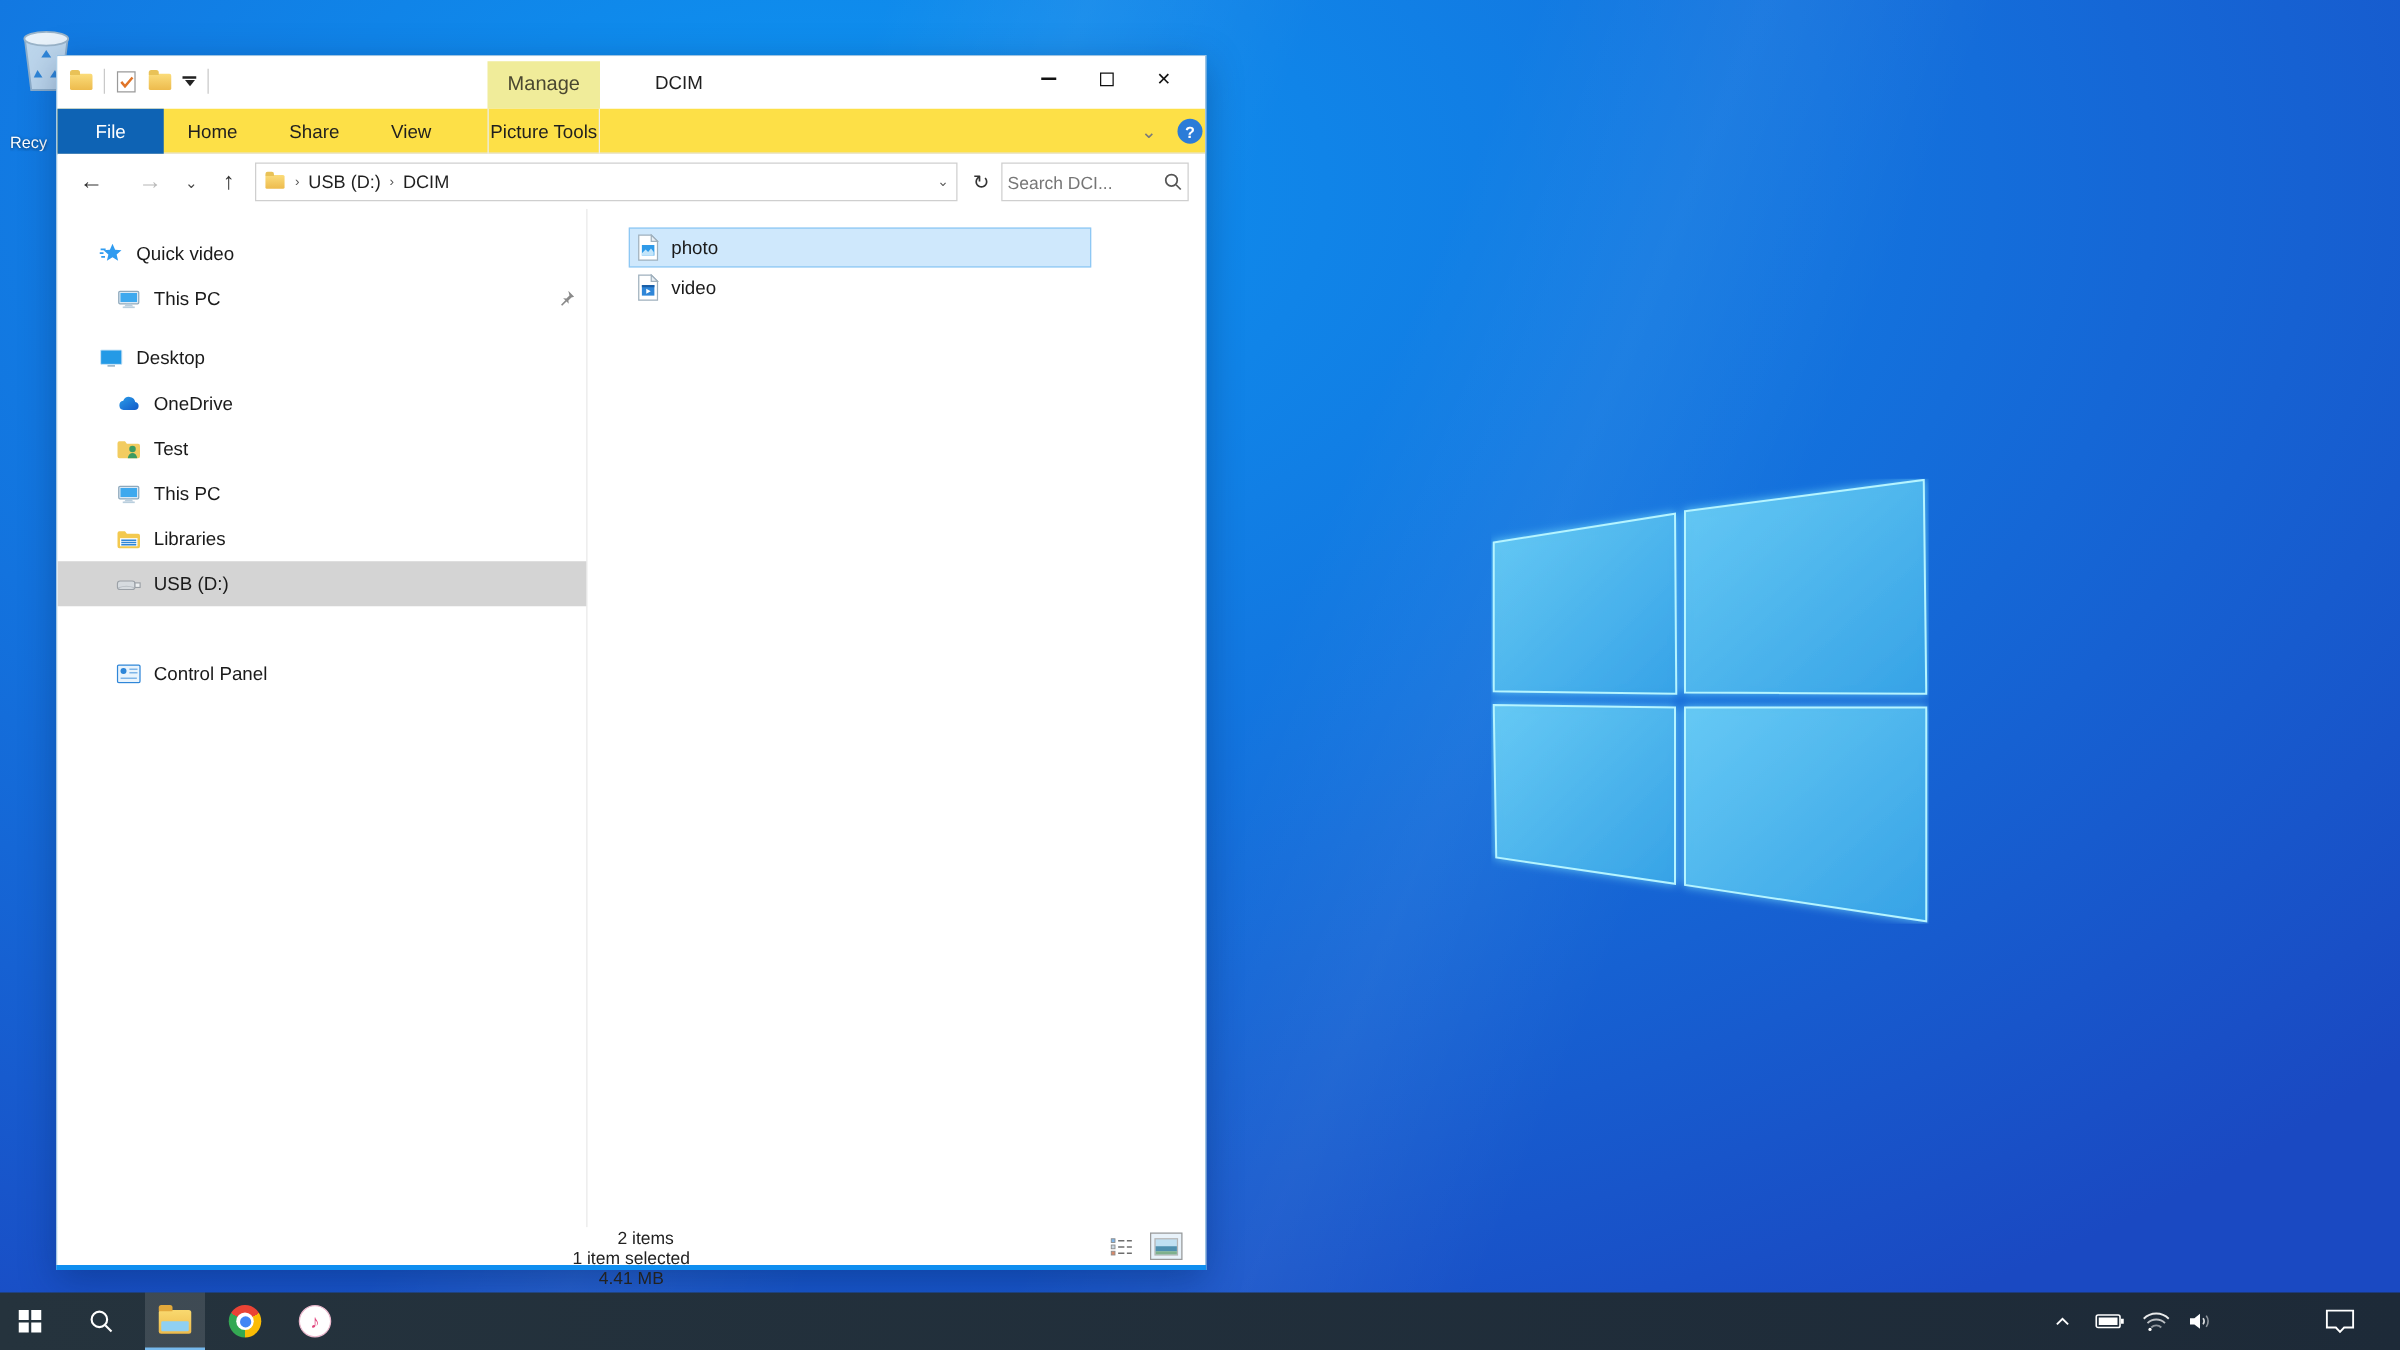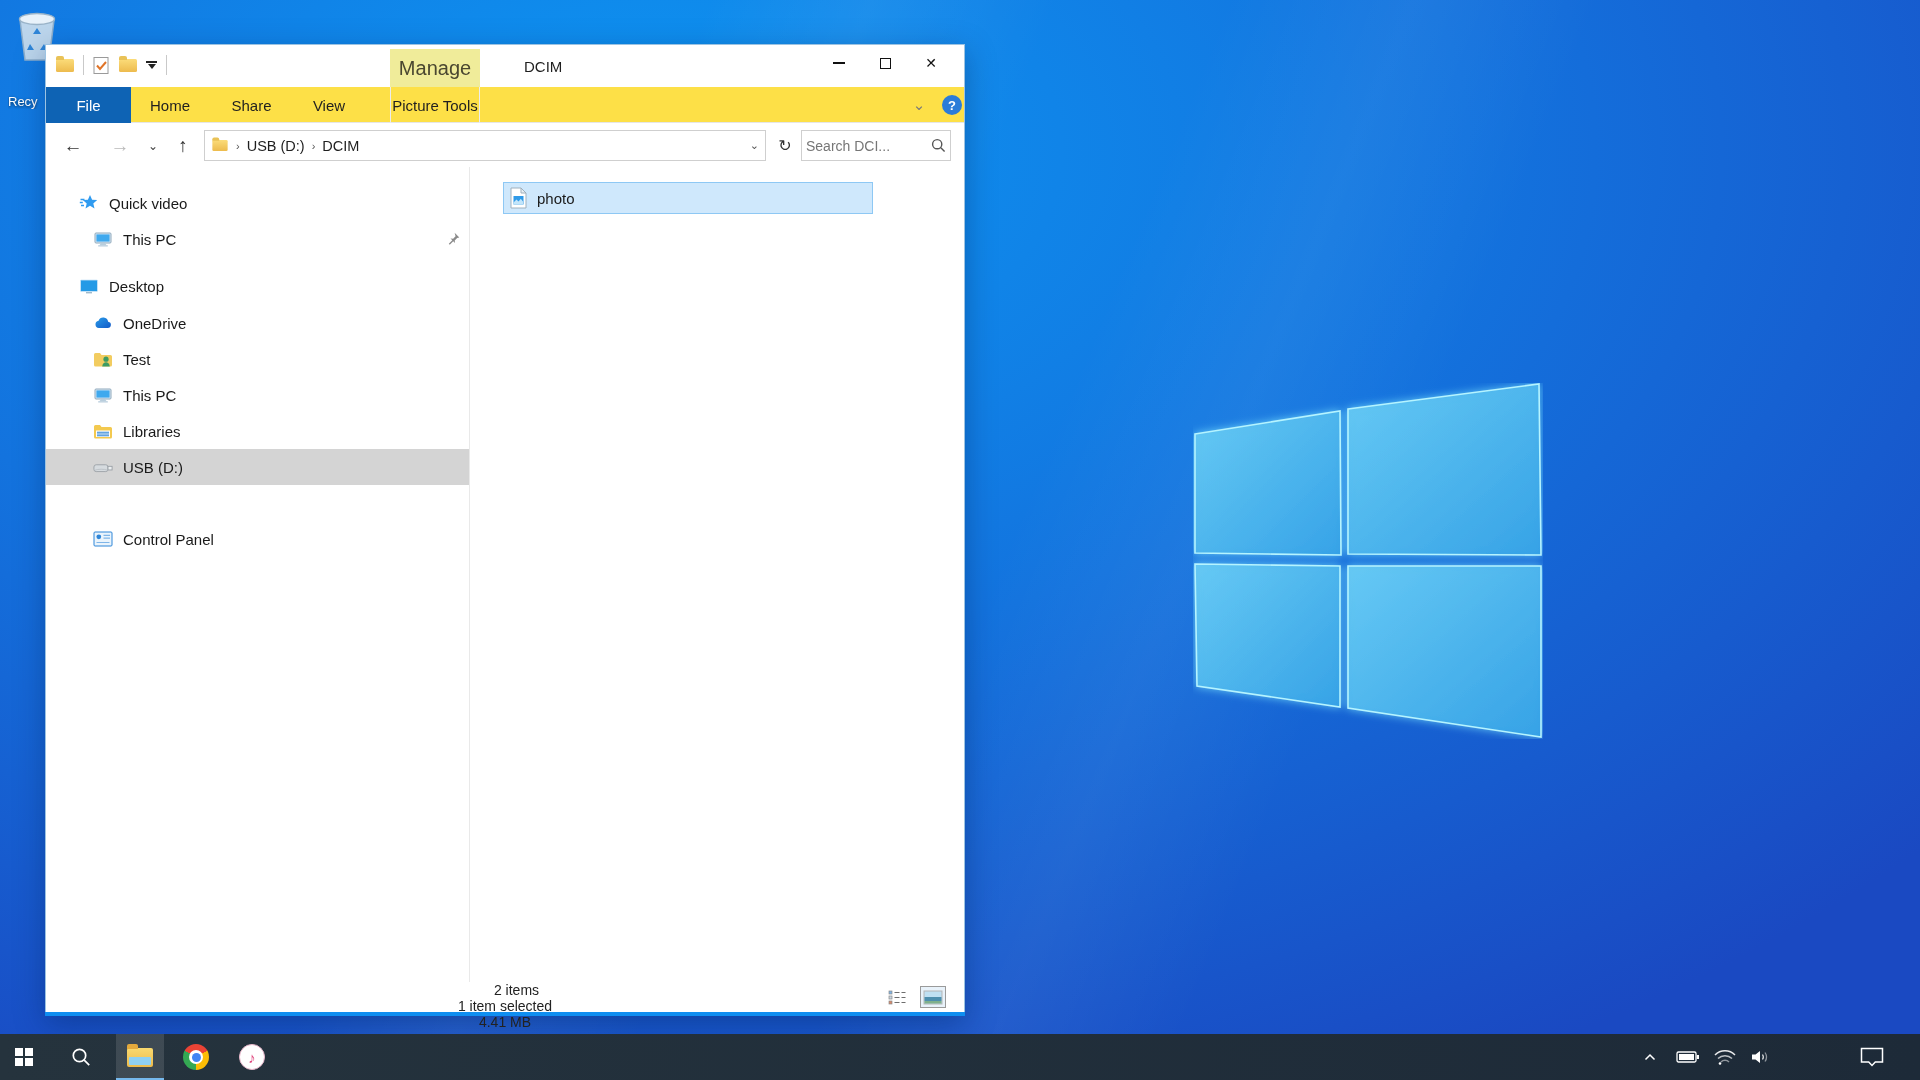--- a/index.html
+++ b/index.html
@@ -10,21 +10,21 @@
   .desktop {
     position:absolute; inset:0;
     background:
       linear-gradient(112deg, rgba(255,255,255,0) 30%, rgba(255,255,255,0.06) 37%, rgba(255,255,255,0) 45%),
       linear-gradient(112deg, rgba(255,255,255,0) 52%, rgba(255,255,255,0.05) 60%, rgba(255,255,255,0) 68%),
       radial-gradient(1700px 1050px at 34% 14%, #0d95f2 0%, #1373de 48%, #1a49c2 100%);
   }
   .win-logo { position:absolute; left:1193px; top:383px; }
 
   
-  .desk-icon { position:absolute; left:6px; top:8px; width:62px; text-align:center; }
+  .desk-icon { position:absolute; left:6px; top:20px; width:62px; text-align:center; }
   .desk-icon .lbl { position:absolute; left:2px; top:86px; width:38px; overflow:hidden; white-space:nowrap;
     color:#fff; font-size:13px; text-shadow:0 1px 3px rgba(0,0,0,.65); text-align:left; }
 
   
   .window { position:absolute; left:45px; top:44px; width:920px; height:972px; background:#fff;
     border:1px solid #9cc3e2; box-shadow:0 8px 28px rgba(0,30,80,.35); }
   .accent-bottom { position:absolute; left:-1px; right:-1px; bottom:-1px; height:4px; background:#0f8ef0; }
 
   
   .titlebar { position:absolute; left:0; top:0; right:0; height:42px; background:#fff; }
@@ -32,21 +32,21 @@
   .qat .sep { width:1px; height:20px; background:#c9c9c9; }
   .folder-ico { position:relative; width:18px; height:13px; border-radius:1.5px;
     background:linear-gradient(#fbdc7a,#edbb4d); }
   .folder-ico::before { content:""; position:absolute; left:0; top:-3px; width:8px; height:4px;
     background:#e9c257; border-radius:2px 2px 0 0; }
   .qat-drop { display:flex; flex-direction:column; align-items:center; gap:1px; }
   .qat-drop .bar { width:11px; height:2px; background:#222; }
   .qat-drop .tri { width:0; height:0; border-left:4px solid transparent; border-right:4px solid transparent; border-top:5px solid #222; }
 
   .manage-tab { position:absolute; left:344px; top:4px; width:90px; height:38px; background:#f0ec9a;
-    color:#4a4730; font-size:20px; display:flex; align-items:center; justify-content:center; }
+    color:#4a4730; font-size:16px; display:flex; align-items:center; justify-content:center; }
   .win-title { position:absolute; left:478px; top:0; height:42px; display:flex; align-items:center;
     font-size:15px; color:#1f1f1f; }
   .win-btns { position:absolute; right:10px; top:0; display:flex; }
   .win-btn { width:46px; height:36px; display:flex; align-items:center; justify-content:center; }
   .glyph-min { width:12px; height:1.5px; background:#111; }
   .glyph-max { width:11px; height:11px; border:1.2px solid #111; }
   .glyph-close { font-size:14px; color:#111; line-height:1; }
 
   
   .tabrow { position:absolute; left:0; top:42px; right:0; height:36px; background:#fde047; border-bottom:1px solid #e6e6e6; }
@@ -335,20 +335,30 @@
 
       <div class="file-row f0 selected">
         <svg width="17" height="22" viewBox="0 0 17 22">
           <path d="M1 1h10l5 5v15H1z" fill="#fff" stroke="#9fb0bd"></path>
           <path d="M11 1l5 5h-5z" fill="#e9eff4" stroke="#9fb0bd"></path>
           <rect x="3.5" y="9" width="10" height="8.5" fill="#2f9ae8"></rect>
           <path d="M3.5 15.5l3-3 2 2 2.3-2.8 2.2 2.8v3H3.5z" fill="#c3e5fa"></path>
         </svg>
         <span>photo</span>
       </div>
+      <div class="file-row f1">
+        <svg width="17" height="22" viewBox="0 0 17 22">
+          <path d="M1 1h10l5 5v15H1z" fill="#fff" stroke="#9fb0bd"></path>
+          <path d="M11 1l5 5h-5z" fill="#e9eff4" stroke="#9fb0bd"></path>
+          <rect x="3.5" y="9" width="10" height="8.5" fill="#2f86d8"></rect>
+          <rect x="3.5" y="9" width="10" height="1.8" fill="#1a5fa8"></rect>
+          <path d="M7 12v4l3.6-2z" fill="#fff"></path>
+        </svg>
+        <span>video</span>
+      </div>
     </div>
 
     <div class="statusbar">
       <span class="st-count">2 items</span>
       <span class="sep"></span>
       <span>1 item selected</span>
       <span class="st-size">4.41 MB</span>
       <span class="sep"></span>
       <div class="view-btns">
         <div class="view-btn">

